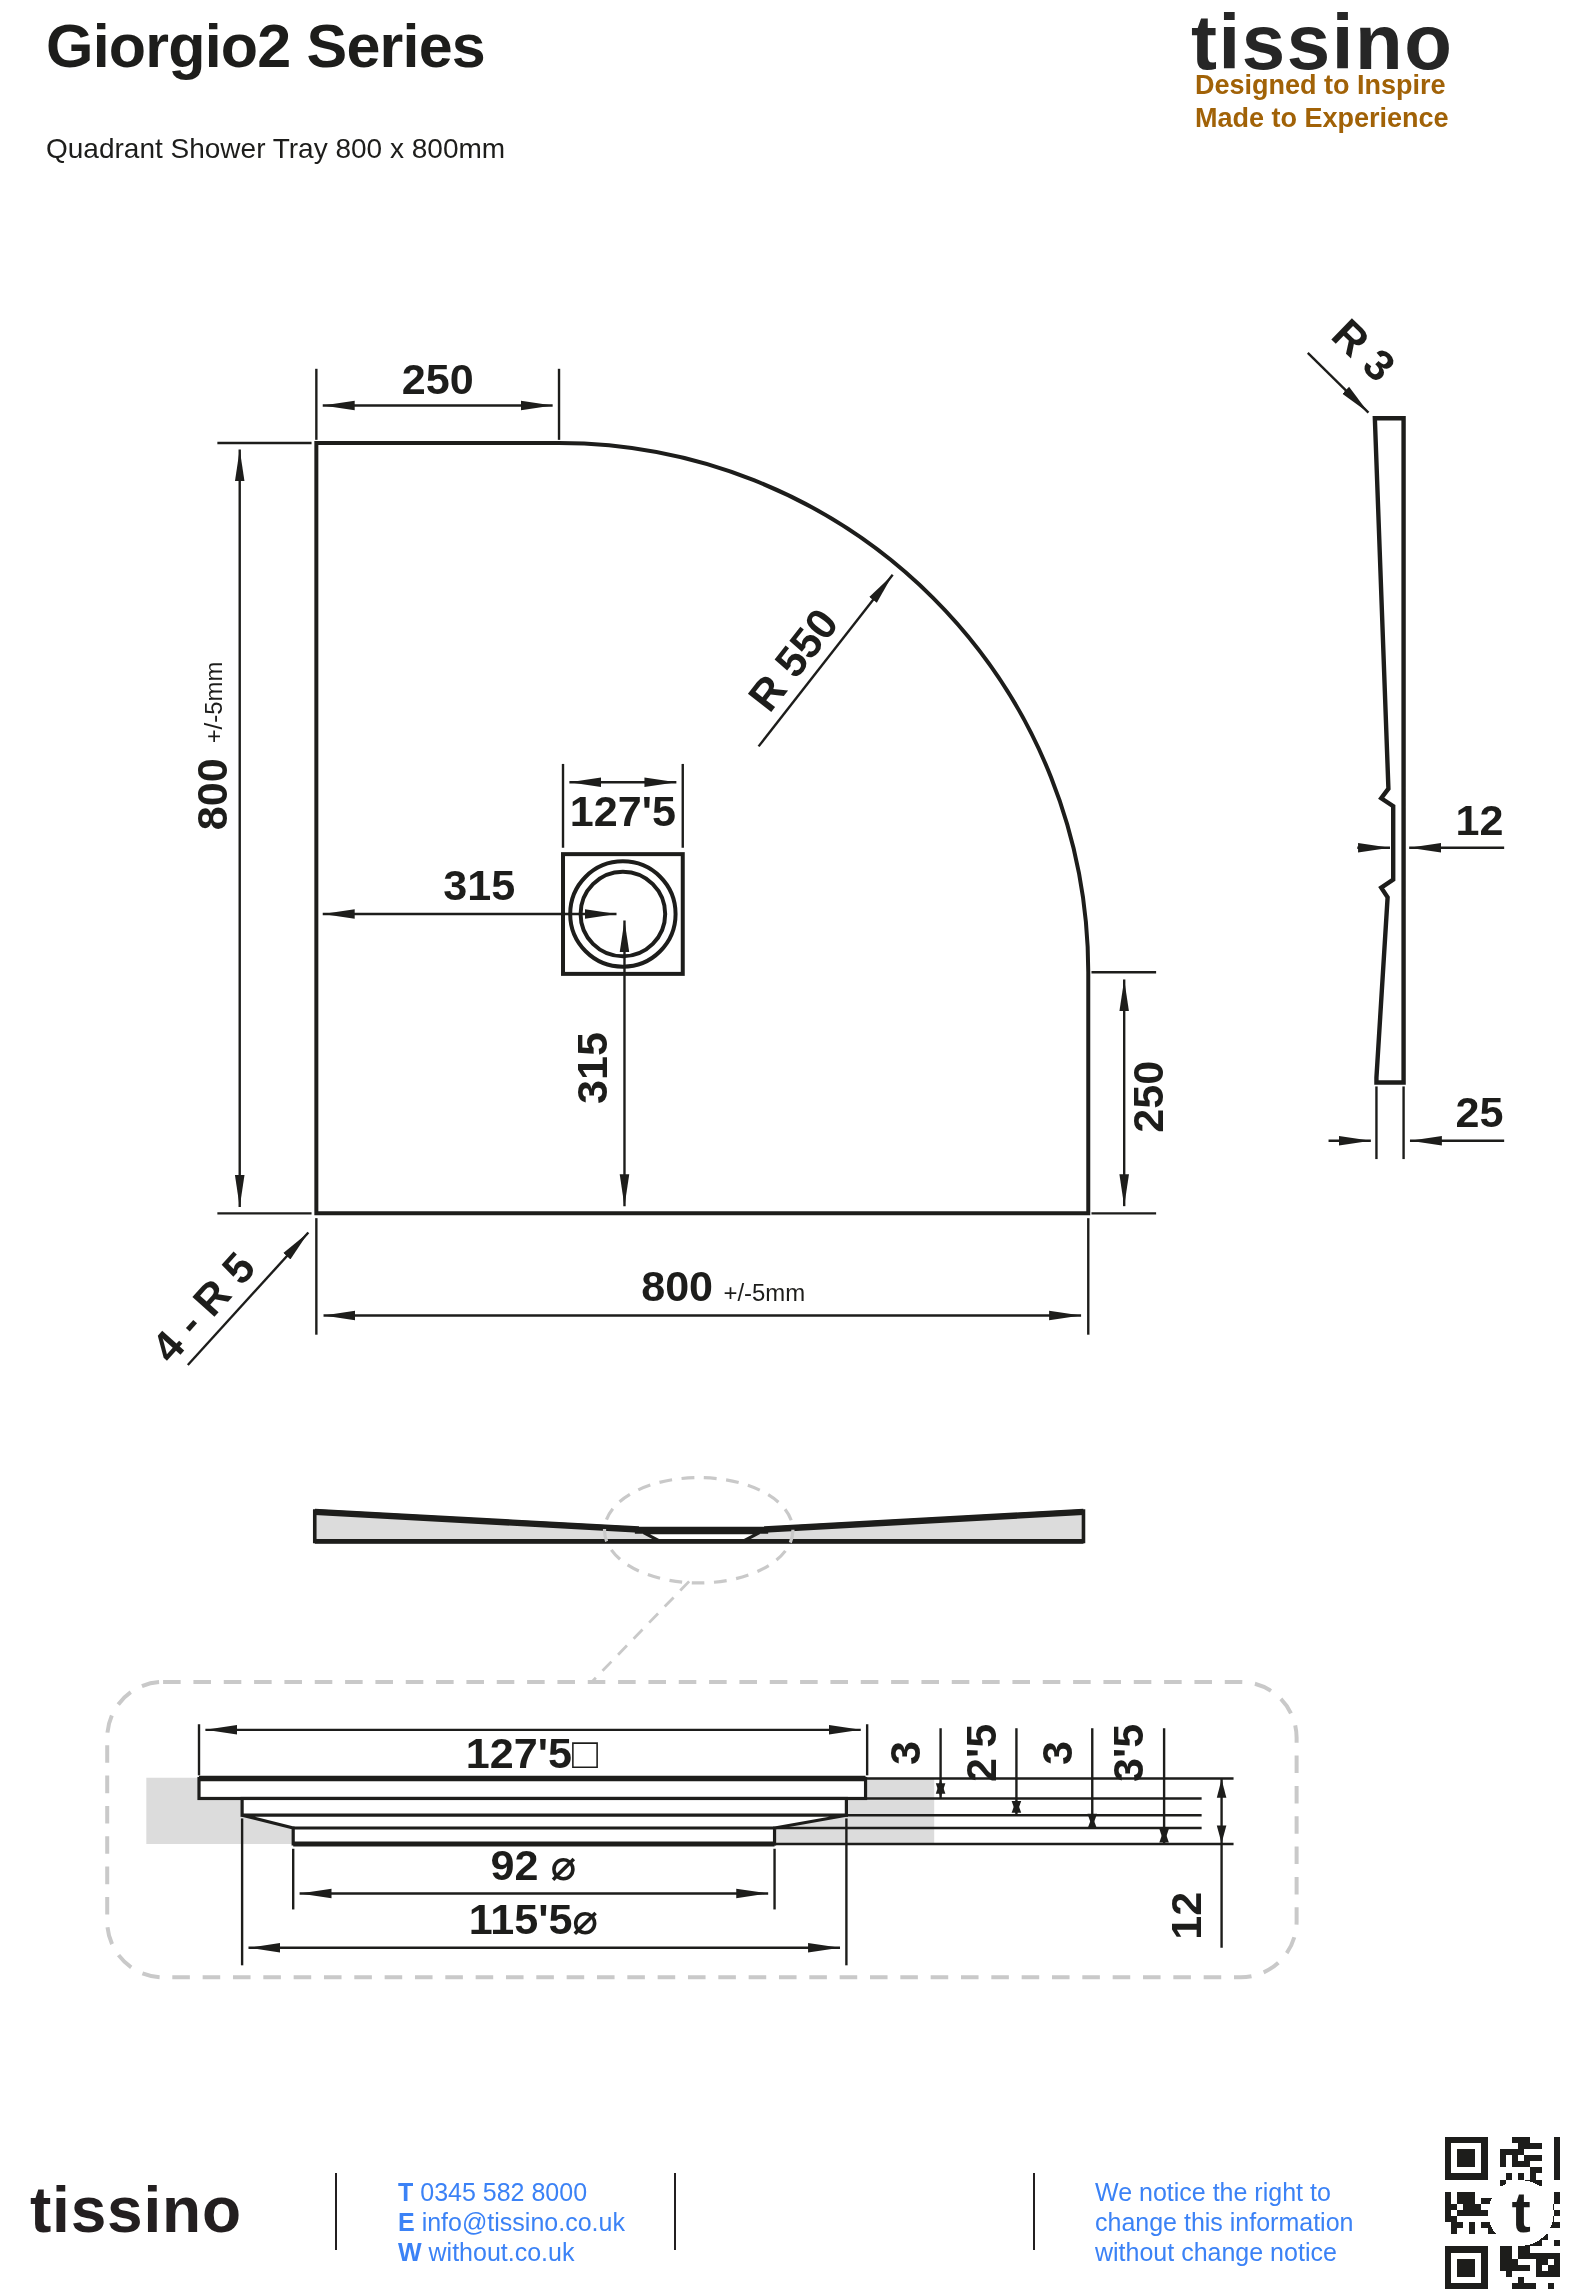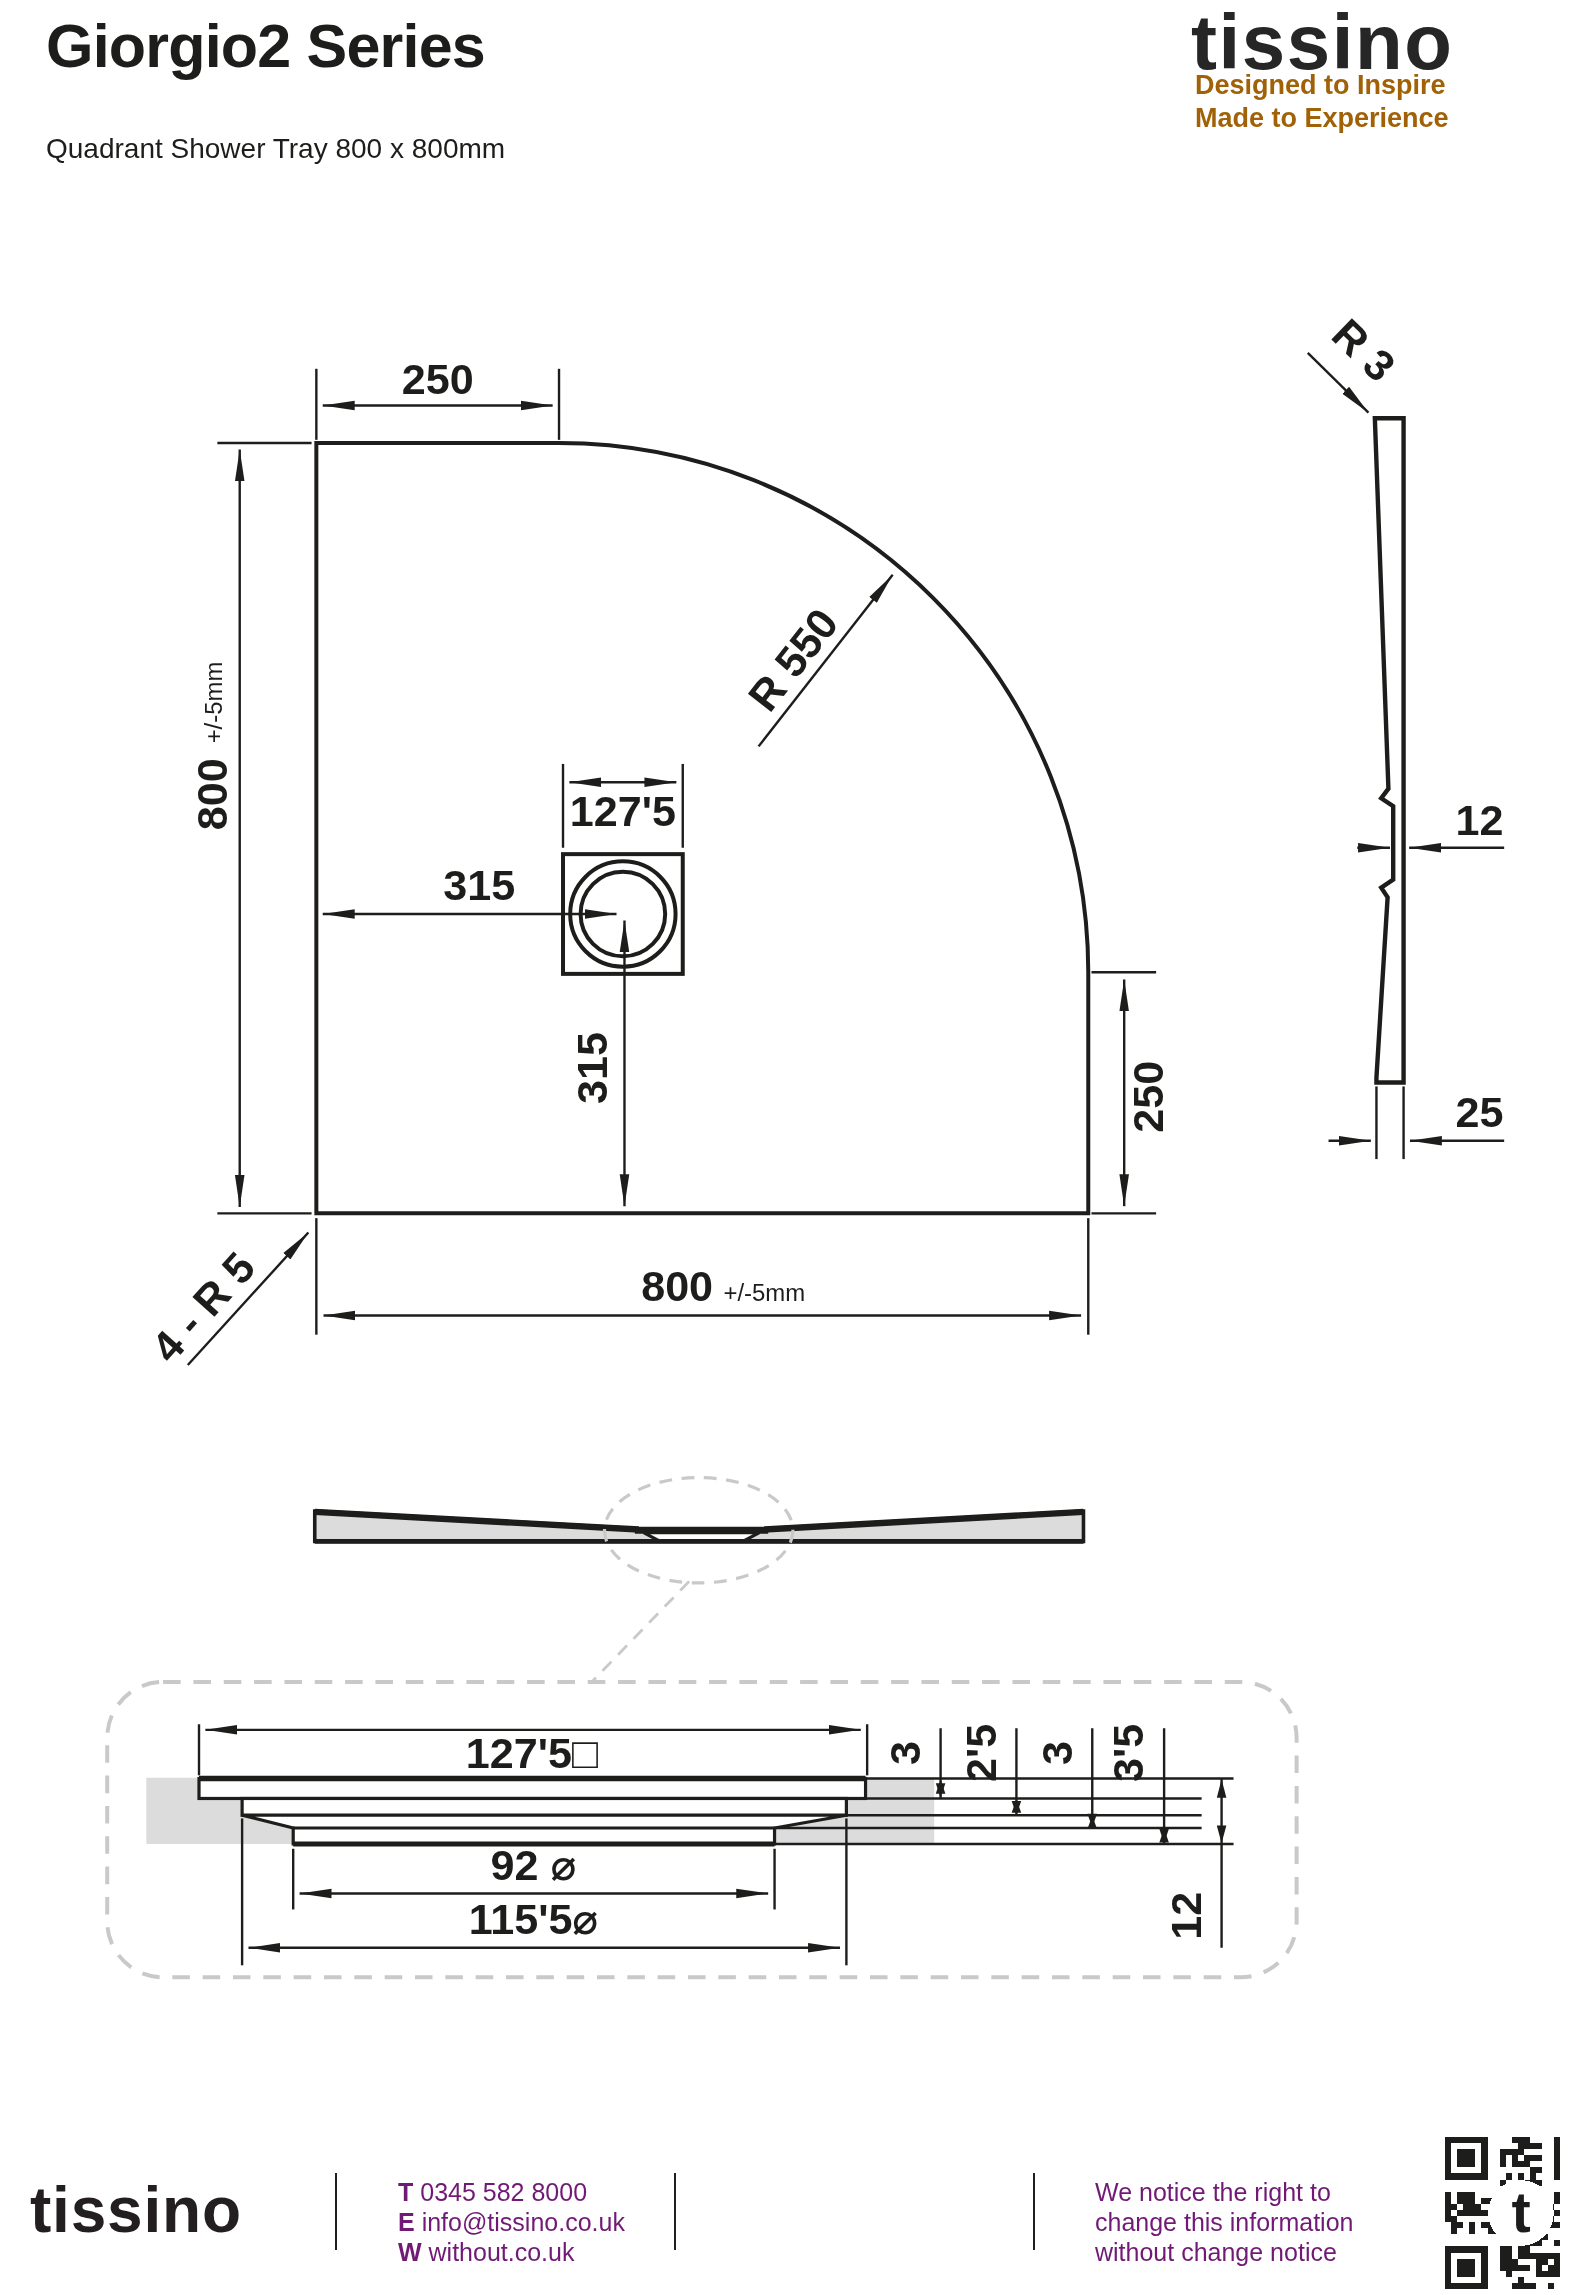--- a/index.html
+++ b/index.html
@@ -21,21 +21,21 @@
   svg .dash{fill:none;stroke:#c9c9c9;stroke-width:4;stroke-dasharray:16 12;}
   svg .dashthin{fill:none;stroke:#c9c9c9;stroke-width:3.5;stroke-dasharray:16 12;}
   svg .dashbox{fill:none;stroke:#c9c9c9;stroke-width:5;stroke-dasharray:22 16;}
   svg text{fill:#1d1d1b;}
   svg .d{font-family:"Liberation Sans","DejaVu Sans",sans-serif;font-size:54px;font-weight:bold;}
   svg .ds{font-family:"Liberation Sans","DejaVu Sans",sans-serif;font-size:30px;font-weight:400;}
   svg .mid{text-anchor:middle;}
   svg .end{text-anchor:end;}
   .footer-logo{left:30px;top:2173px;font-size:64px;font-weight:bold;letter-spacing:0.8px;color:#231f20;}
   .vdiv{width:2.4px;height:77px;background:#231f20;top:2173px;}
-  .fblock{top:2177px;font-size:25px;line-height:30px;color:#701a75;}
+  .fblock{top:2177px;font-size:25px;line-height:30px;color:#3b82f6;}
   .fblock b{font-weight:bold;}
   .qr{left:1445px;top:2137px;width:152px;height:152px;}
 </style>
 </head>
 <body>
 
 <div class="page">
 
   <div class="abs title">Giorgio2 Series</div>
   <div class="abs subtitle">Quadrant Shower Tray 800 x 800mm</div>

